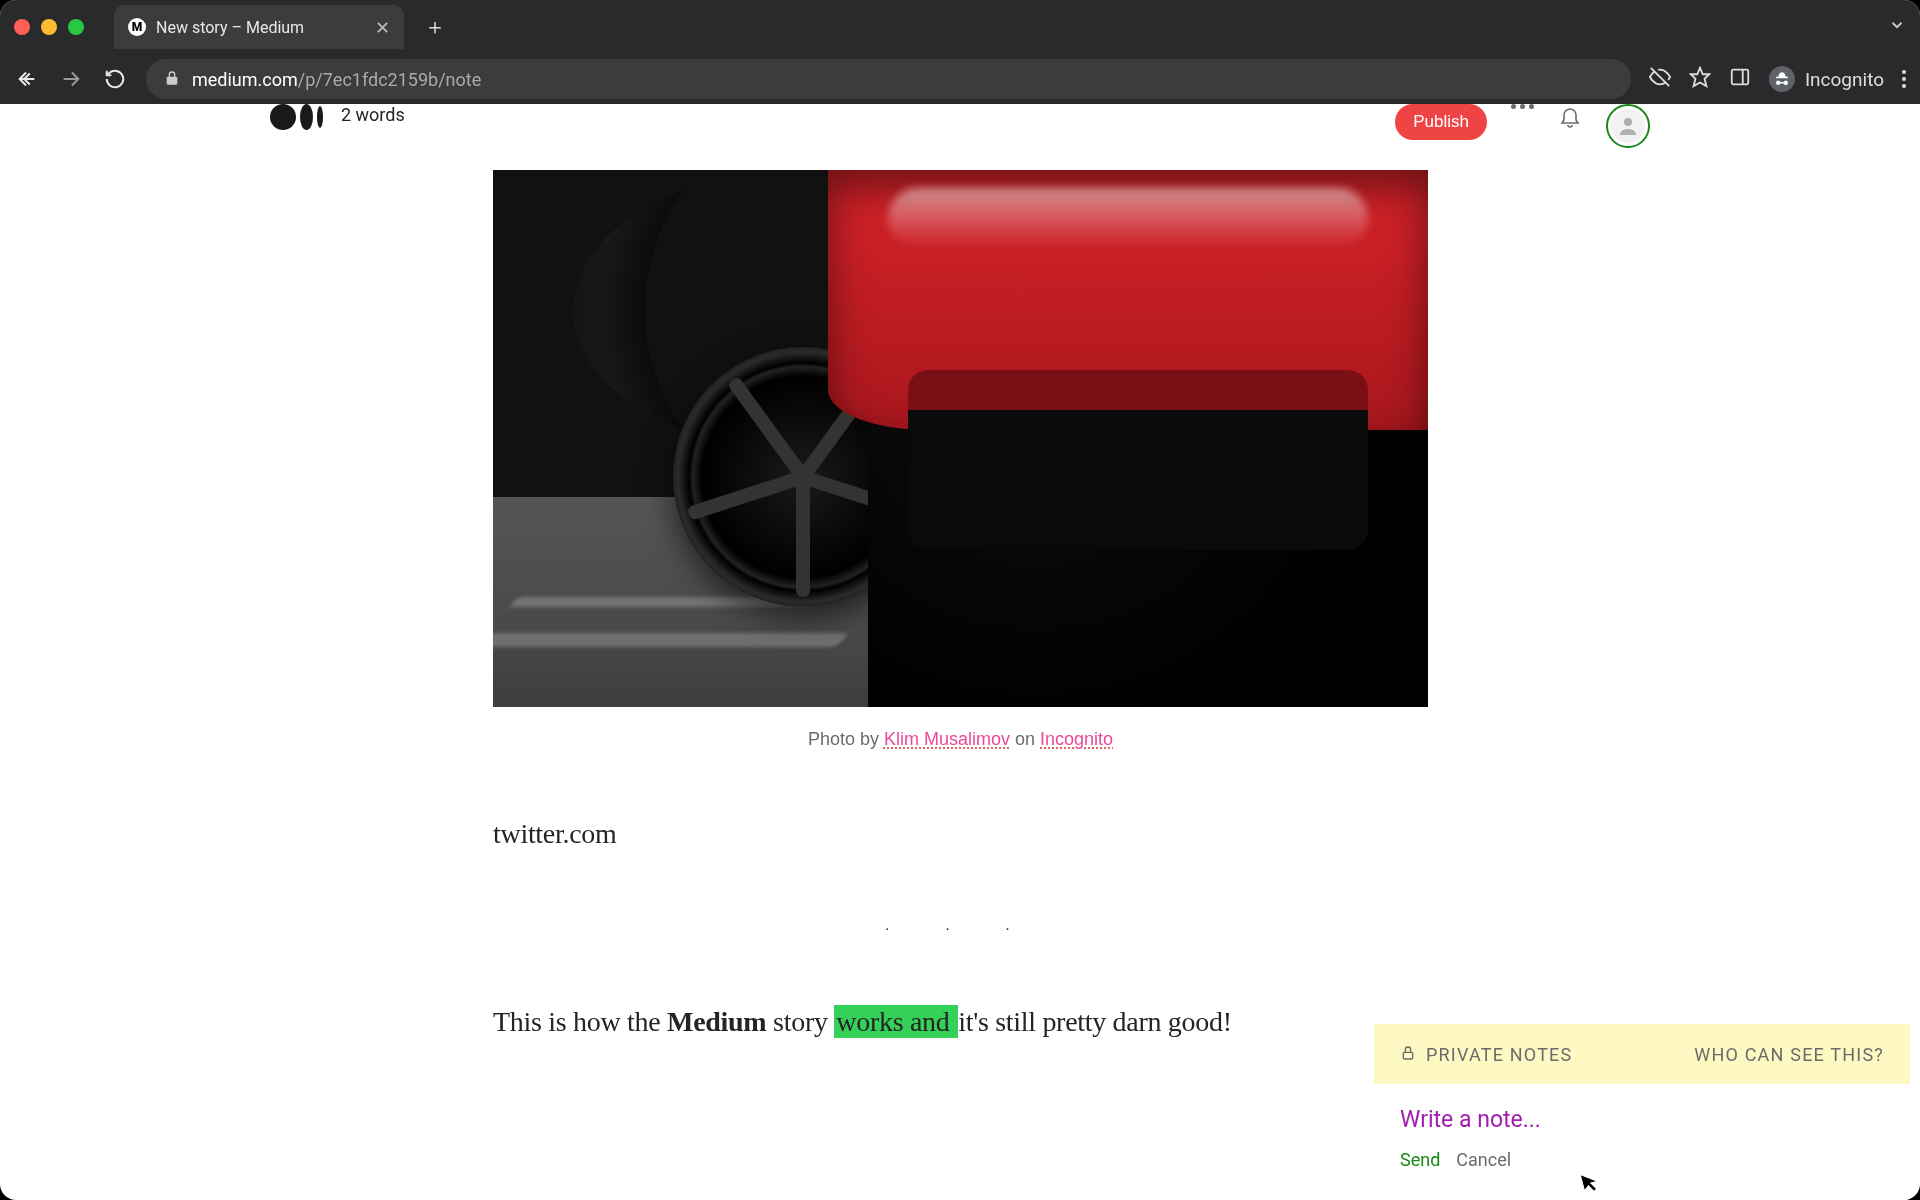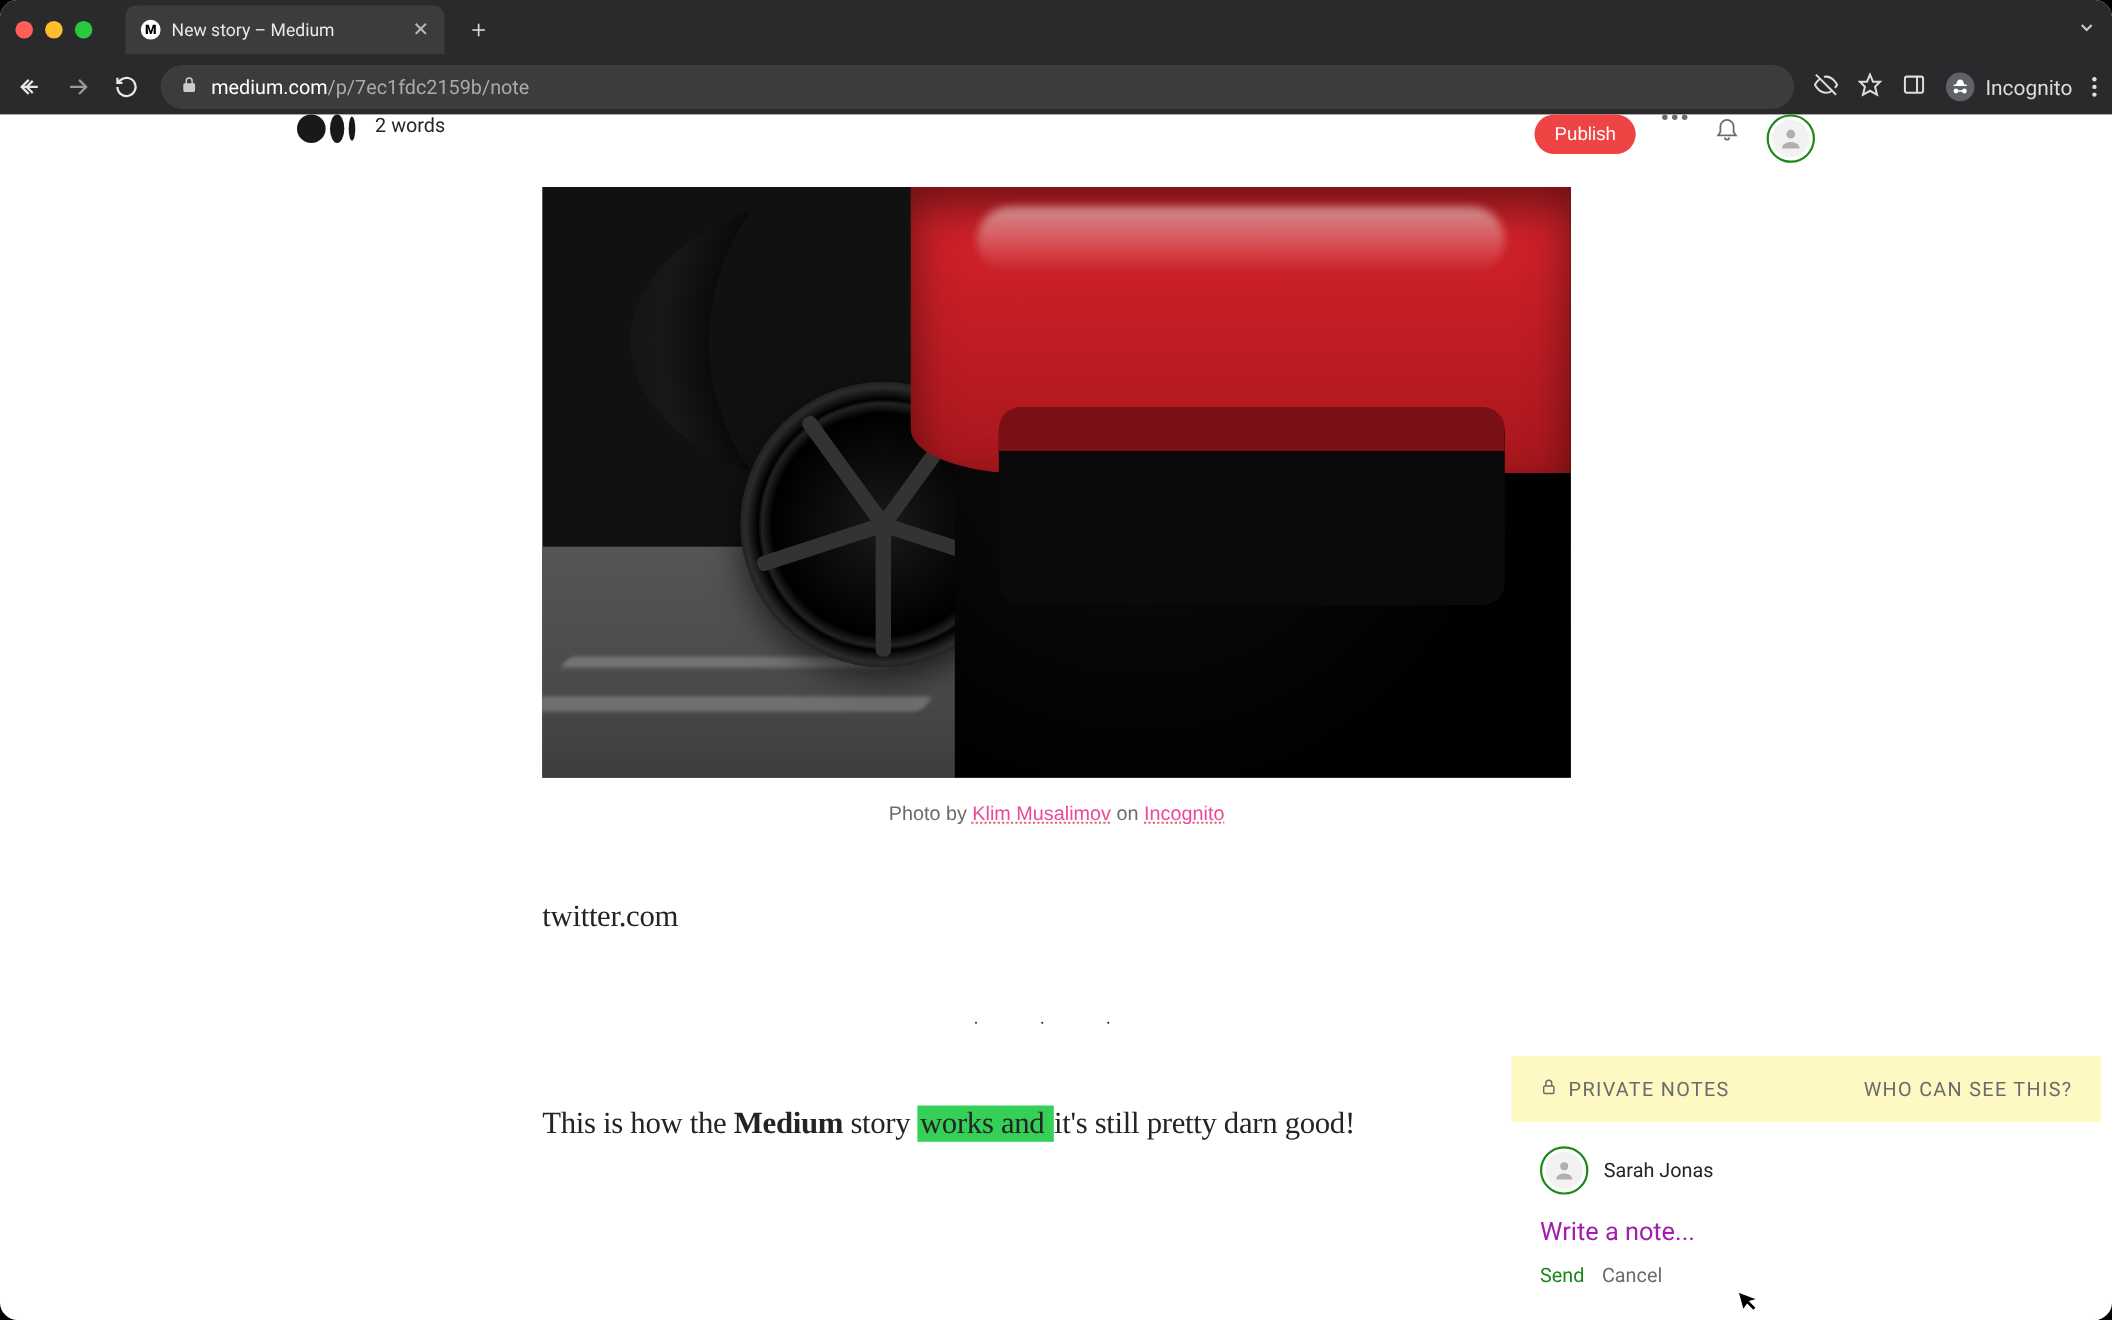--- a/index.html
+++ b/index.html
@@ -248,31 +248,20 @@
           <svg width="16" height="16" viewBox="0 0 24 24" fill="none" stroke="currentColor" stroke-width="2">
               <rect x="5" y="11" width="14" height="10" rx="2"></rect>
               <path d="M8 11V7a4 4 0 1 1 8 0v4"></path>
             </svg>
         </span>
         <span>PRIVATE NOTES</span>
       </div>
       <span>WHO CAN SEE THIS?</span>
     </div>
     <div class="notes-body">
-      <div class="note-user">
-        <div class="note-avatar-ring">
-          <div class="note-avatar">
-            <svg width="22" height="22" viewBox="0 0 24 24" fill="currentColor">
-                <circle cx="12" cy="8" r="4"></circle>
-                <path d="M4 21c0-4 4-6 8-6s8 2 8 6"></path>
-              </svg>
-          </div>
-        </div>
-        <span class="note-name">Sarah Jonas</span>
-      </div>
       <div class="note-input" contenteditable="true" style="">Write a note...</div>
       <div class="note-actions">
         <span class="send">Send</span>
         <span class="cancel">Cancel</span>
       </div>
     </div>
   </div>
 
   <div class="cursor-arrow">
     <svg width="18" height="22" viewBox="0 0 18 22">

